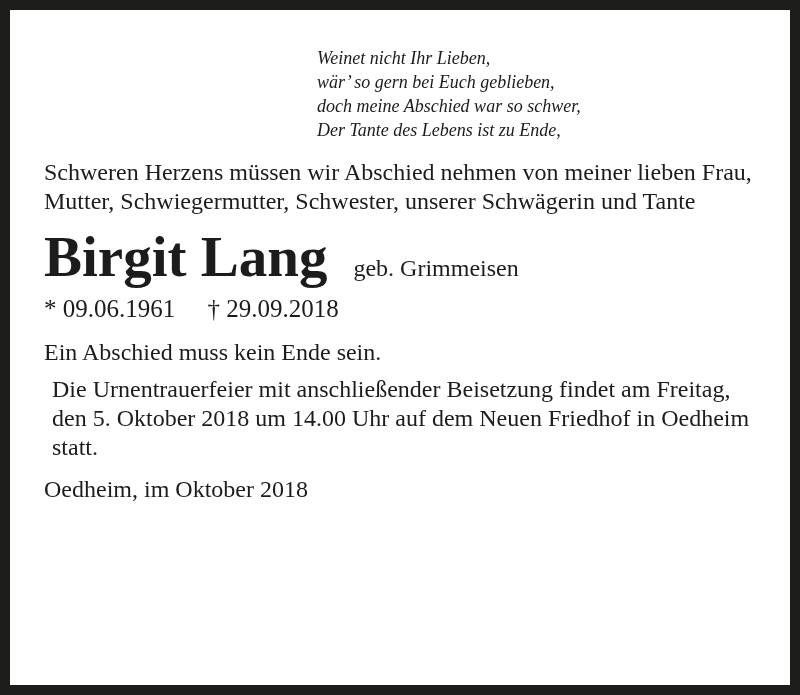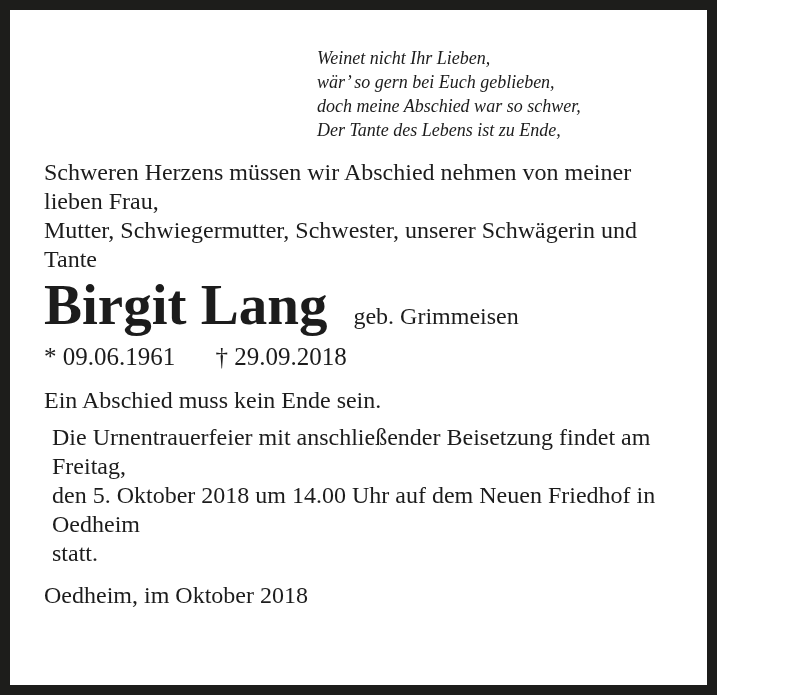--- a/index.html
+++ b/index.html
@@ -1,21 +1,21 @@
 <!DOCTYPE html>
 <html><head>
 <meta charset="utf-8">
 <style>
   html, body {
     margin: 0;
     padding: 0;
     background: #ffffff;
   }
   .frame {
-    width: 717px;
+    width: 800px;
     height: 695px;
     background: #1d1d1b;
     padding: 10px;
     box-sizing: border-box;
   }
   .sheet {
     width: 100%;
     height: 100%;
     background: #ffffff;
     box-sizing: border-box;
@@ -30,39 +30,40 @@
     font-size: 18px;
     line-height: 24px;
   }
   .intro {
     margin: 16px 0 0 0;
     font-size: 24px;
     line-height: 29px;
     white-space: pre-line;
   }
   .name-row {
+    margin-top: 10px;
     display: flex;
     align-items: baseline;
   }
   .name {
     font-size: 57px;
     line-height: 62px;
     font-weight: bold;
   }
   .maiden {
     font-size: 24px;
     margin-left: 26px;
   }
   .dates {
     margin-top: 6px;
     font-size: 25px;
     line-height: 30px;
   }
   .death {
-    margin-left: 34px;
+    margin-left: 26px;
   }
   .farewell {
     margin: 14px 0 0 0;
     font-size: 24px;
     line-height: 29px;
   }
   .mourners {
     margin: 16px 0 0 273px;
     font-weight: bold;
     font-size: 24px;

